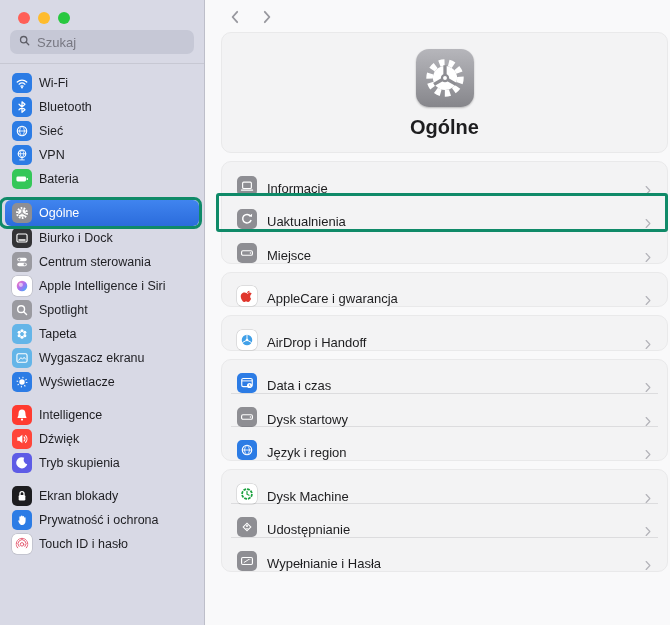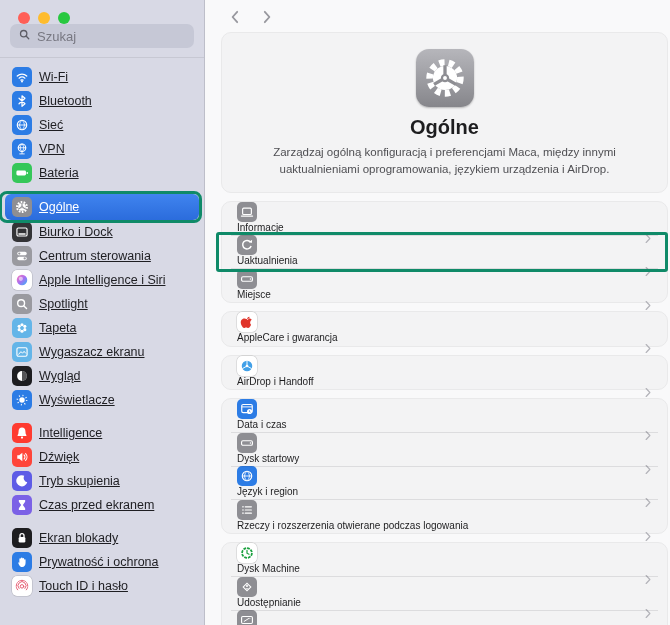--- a/index.html
+++ b/index.html
@@ -4,26 +4,26 @@
 <style>
   html,body{margin:0;padding:0;background:#fff;}
   *{box-sizing:border-box;}
   body{font-family:"Liberation Sans","DejaVu Sans",sans-serif;-webkit-font-smoothing:antialiased;}
   .window{width:670px;height:625px;display:flex;overflow:hidden;background:#f9f9fa;}
 
   
   .sidebar{width:205px;background:#d8d9e5;border-right:1px solid #bdbec9;display:flex;flex-direction:column;flex:none;}
   .traffic{display:flex;gap:8px;padding:12px 0 0 18px;}
   .tl{width:12px;height:12px;border-radius:50%;}
-  .search{margin:0 10px 0 10px;height:24px;border-radius:7px;background:#c6c8d6;display:flex;align-items:center;gap:6px;padding:0 8px;color:#787882;font-size:13px;}
+  .search{margin:6px 10px 0 10px;height:24px;border-radius:7px;background:#c6c8d6;display:flex;align-items:center;gap:6px;padding:0 8px;color:#787882;font-size:13px;}
   .search svg{width:13px;height:13px;color:#5d5d66;}
   .sidebar-top{border-bottom:1px solid rgba(0,0,0,0.08);padding-bottom:9px;}
   .side-list{flex:1;overflow:hidden;padding:7px 5px 0 5px;}
   .side-group{margin-bottom:9px;}
-  .side-item{height:24px;display:flex;align-items:center;gap:7px;padding:0 7px;border-radius:6px;font-size:12.5px;color:#1e1e22;position:relative;text-decoration:underline;}
+  .side-item{height:24px;display:flex;align-items:center;gap:7px;padding:0 7px;border-radius:6px;font-size:12.5px;color:#1e1e22;position:relative;}
   .side-item.selected{background:linear-gradient(#4084ef,#2b6cdc);color:#fff;height:26px;}
   .side-label{white-space:nowrap;}
 
   
   .appicon{width:20px;height:20px;border-radius:5px;display:inline-flex;align-items:center;justify-content:center;flex:none;color:#fff;}
   .appicon svg{width:14px;height:14px;display:block;}
   .appicon.white{box-shadow:0 0 0 0.5px rgba(0,0,0,0.18);}
   .appicon.big{width:58px;height:58px;border-radius:13px;background:linear-gradient(#b6b6bb,#86868b) !important;box-shadow:0 1px 2px rgba(0,0,0,0.25);}
   .appicon.big svg{width:44px;height:44px;}
 
@@ -36,21 +36,21 @@
   .main{flex:1;padding:8px 2px 0 16px;position:relative;background:#f9f9fa;overflow:hidden;}
   .navarrows{display:flex;gap:16px;margin-left:6px;height:18px;align-items:center;}
   .navbtn{width:16px;height:16px;color:#98989e;display:inline-flex;}
   .navbtn svg{width:16px;height:16px;}
 
   .header-card{margin-top:6px;background:#f3f3f4;border:1px solid #e9e9ea;border-radius:10px;text-align:center;padding:16px 20px 13px 20px;}
   .page-title{font-size:20px;font-weight:700;color:#1d1d1f;margin-top:9px;}
   .page-desc{font-size:11.5px;color:#4f4f53;line-height:1.5;max-width:446px;margin:5px auto 0 auto;}
 
   .card{background:#f3f3f4;border:1px solid #e9e9ea;border-radius:10px;margin-top:8px;position:relative;}
-  .row{height:33.5px;display:flex;align-items:flex-start;padding:0 13px 0 15px;position:relative;font-size:10px;color:#1d1d1f;flex-direction:column;}
+  .row{height:33.5px;display:flex;align-items:flex-end;padding:0 13px 0 15px;position:relative;font-size:13px;color:#1d1d1f;}
   .row + .row::before{content:'';position:absolute;top:-0.5px;left:9px;right:9px;height:1px;background:rgba(60,60,67,0.12);}
   .row .appicon{margin-right:10px;}
   .row-label{white-space:nowrap;}
   .chev{margin-left:auto;color:#b3b3b9;display:inline-flex;}
   .chev svg{width:11px;height:11px;}
 </style>
 </head>
 <body>
 
 <div class="window">
@@ -195,29 +195,20 @@
           <div class="side-item">
             <span class="appicon" style="background: rgb(100, 181, 232); --bg: #64b5e8; color: rgb(255, 255, 255);">
               <svg viewBox="0 0 16 16" xmlns="http://www.w3.org/2000/svg">
                 <rect x="2.2" y="3.2" width="11.6" height="9.6" rx="1.8" fill="none" stroke="currentColor" stroke-width="1.3"></rect>
                 <path d="M4.2 10.6l2.6-3 1.8 1.8 1.8-2.2 1.6 2" fill="none" stroke="currentColor" stroke-width="1.1" stroke-linecap="round" stroke-linejoin="round"></path>
               </svg>
             </span>
             <span class="side-label">Wygaszacz ekranu</span>
           </div>
           <div class="side-item">
-            <span class="appicon" style="background: rgb(29, 29, 32); --bg: #1d1d20; color: rgb(255, 255, 255);">
-              <svg viewBox="0 0 16 16" xmlns="http://www.w3.org/2000/svg">
-                <circle cx="8" cy="8" r="5.6" fill="currentColor"></circle>
-                <path d="M8 2.4a5.6 5.6 0 0 1 0 11.2z" fill="var(--bg,#1d1d20)" opacity="0.75"></path>
-              </svg>
-            </span>
-            <span class="side-label">Wygląd</span>
-          </div>
-          <div class="side-item">
             <span class="appicon" style="background: rgb(44, 124, 229); --bg: #2c7ce5; color: rgb(255, 255, 255);">
               <svg viewBox="0 0 16 16" xmlns="http://www.w3.org/2000/svg">
                 <circle cx="8" cy="8" r="3.1" fill="currentColor"></circle>
                 <circle cx="8" cy="8" r="5.3" fill="none" stroke="currentColor" stroke-width="1.7" stroke-dasharray="1.15 3"></circle>
               </svg>
             </span>
             <span class="side-label">Wyświetlacze</span>
           </div>
         </div>
         <div class="side-group">
@@ -239,28 +230,20 @@
             </span>
             <span class="side-label">Dźwięk</span>
           </div>
           <div class="side-item">
             <span class="appicon" style="background: rgb(94, 92, 230); --bg: #5e5ce6; color: rgb(255, 255, 255);">
               <svg viewBox="0 0 16 16" xmlns="http://www.w3.org/2000/svg">
                 <path d="M10.6 2A6.4 6.4 0 1 0 14 9.5 5.1 5.1 0 0 1 10.6 2z" fill="currentColor"></path>
               </svg>
             </span>
             <span class="side-label">Tryb skupienia</span>
-          </div>
-          <div class="side-item">
-            <span class="appicon" style="background: rgb(123, 97, 230); --bg: #7b61e6; color: rgb(255, 255, 255);">
-              <svg viewBox="0 0 16 16" xmlns="http://www.w3.org/2000/svg">
-                <path d="M4.4 2.2h7.2v2L9 8l2.6 3.8v2H4.4v-2L7 8 4.4 4.2z" fill="currentColor"></path>
-              </svg>
-            </span>
-            <span class="side-label">Czas przed ekranem</span>
           </div>
         </div>
         <div class="side-group">
           <div class="side-item">
             <span class="appicon" style="background: rgb(29, 29, 32); --bg: #1d1d20; color: rgb(255, 255, 255);">
               <svg viewBox="0 0 16 16" xmlns="http://www.w3.org/2000/svg">
                 <rect x="4.2" y="6.9" width="7.6" height="6.2" rx="1.5" fill="currentColor"></rect>
                 <path d="M5.7 6.9V5.2a2.3 2.3 0 0 1 4.6 0v1.7" fill="none" stroke="currentColor" stroke-width="1.5"></path>
               </svg>
             </span>
@@ -308,21 +291,20 @@
       <span id="big-icon-slot"><span class="appicon big" style="background: rgb(142, 142, 147); --bg: #8e8e93; color: rgb(255, 255, 255);">
             <svg viewBox="0 0 16 16" xmlns="http://www.w3.org/2000/svg">
               <circle cx="8" cy="8" r="5.6" fill="none" stroke="currentColor" stroke-width="2.4" stroke-dasharray="1.9 1.55"></circle>
               <circle cx="8" cy="8" r="4.4" fill="currentColor"></circle>
               <path d="M8 8V3.4M8 8l4 2.3M8 8l-4 2.3" stroke="var(--bg,#8e8e93)" stroke-width="1.2"></path>
               <circle cx="8" cy="8" r="1.5" fill="var(--bg,#8e8e93)"></circle>
               <circle cx="8" cy="8" r="0.7" fill="currentColor"></circle>
             </svg>
           </span></span>
       <div class="page-title">Ogólne</div>
-      <div class="page-desc">Zarządzaj ogólną konfiguracją i preferencjami Maca, między innymi uaktualnieniami oprogramowania, językiem urządzenia i AirDrop.</div>
     </div>
 
     <div id="main-groups">
         <div class="card">
           <div class="row">
             <span class="appicon" style="background: rgb(142, 142, 147); --bg: #8e8e93; color: rgb(255, 255, 255);">
               <svg viewBox="0 0 16 16" xmlns="http://www.w3.org/2000/svg">
                 <rect x="3" y="3.6" width="10" height="7.2" rx="1.2" fill="none" stroke="currentColor" stroke-width="1.3"></rect>
                 <path d="M1.6 12.7h12.8" stroke="currentColor" stroke-width="1.4" stroke-linecap="round"></path>
               </svg>
@@ -434,36 +416,20 @@
                 <path d="M2.6 8h10.8M8 2.6c-3.6 3-3.6 7.8 0 10.8M8 2.6c3.6 3 3.6 7.8 0 10.8" fill="none" stroke="currentColor" stroke-width="1"></path>
               </svg>
             </span>
             <span class="row-label">Język i region</span>
             <span class="chev">
               <svg viewBox="0 0 16 16" xmlns="http://www.w3.org/2000/svg">
                 <path d="M4.6 2.2L10 8l-5.4 5.8" fill="none" stroke="currentColor" stroke-width="1.7" stroke-linecap="round" stroke-linejoin="round"></path>
               </svg>
             </span>
           </div>
-          <div class="row">
-            <span class="appicon" style="background: rgb(142, 142, 147); --bg: #8e8e93; color: rgb(255, 255, 255);">
-              <svg viewBox="0 0 16 16" xmlns="http://www.w3.org/2000/svg">
-                <circle cx="3.4" cy="4.4" r="0.9" fill="currentColor"></circle>
-                <circle cx="3.4" cy="8" r="0.9" fill="currentColor"></circle>
-                <circle cx="3.4" cy="11.6" r="0.9" fill="currentColor"></circle>
-                <path d="M6 4.4h7M6 8h7M6 11.6h7" stroke="currentColor" stroke-width="1.4" stroke-linecap="round"></path>
-              </svg>
-            </span>
-            <span class="row-label">Rzeczy i rozszerzenia otwierane podczas logowania</span>
-            <span class="chev">
-              <svg viewBox="0 0 16 16" xmlns="http://www.w3.org/2000/svg">
-                <path d="M4.6 2.2L10 8l-5.4 5.8" fill="none" stroke="currentColor" stroke-width="1.7" stroke-linecap="round" stroke-linejoin="round"></path>
-              </svg>
-            </span>
-          </div>
         </div>
         <div class="card">
           <div class="row">
             <span class="appicon white" style="background: rgb(255, 255, 255); --bg: #ffffff; color: rgb(27, 161, 63);">
               <svg viewBox="0 0 16 16" xmlns="http://www.w3.org/2000/svg">
                 <circle cx="8" cy="8" r="5.6" fill="none" stroke="currentColor" stroke-width="2" stroke-dasharray="3.2 1.1"></circle>
                 <path d="M8 5v3.2l2.3 1.2" fill="none" stroke="currentColor" stroke-width="1.4" stroke-linecap="round"></path>
               </svg>
             </span>
             <span class="row-label">Dysk Machine</span>

